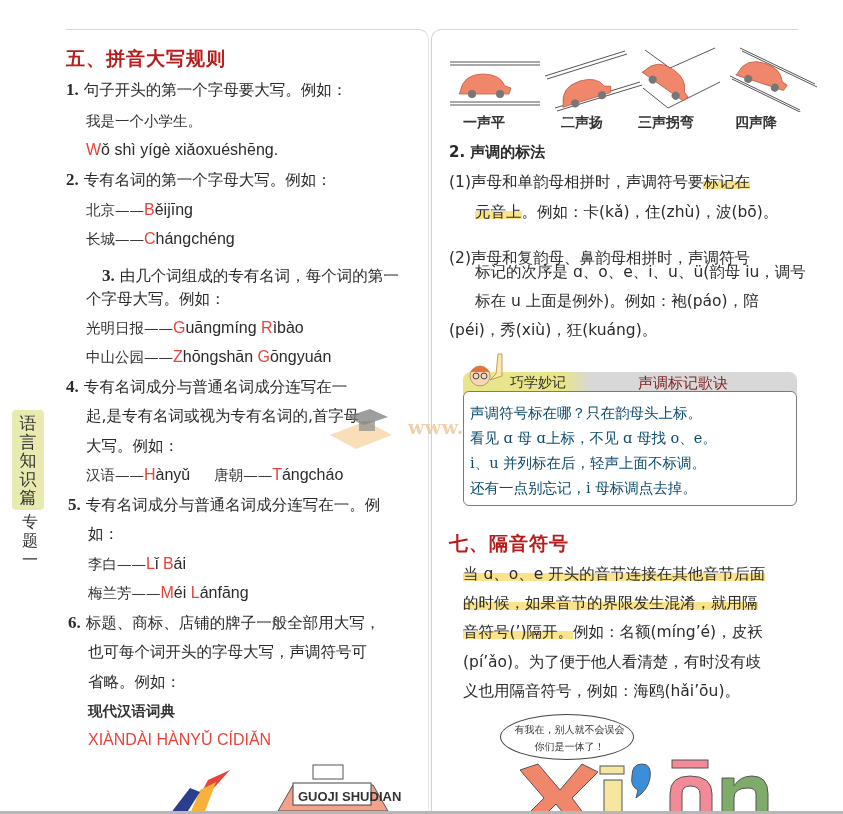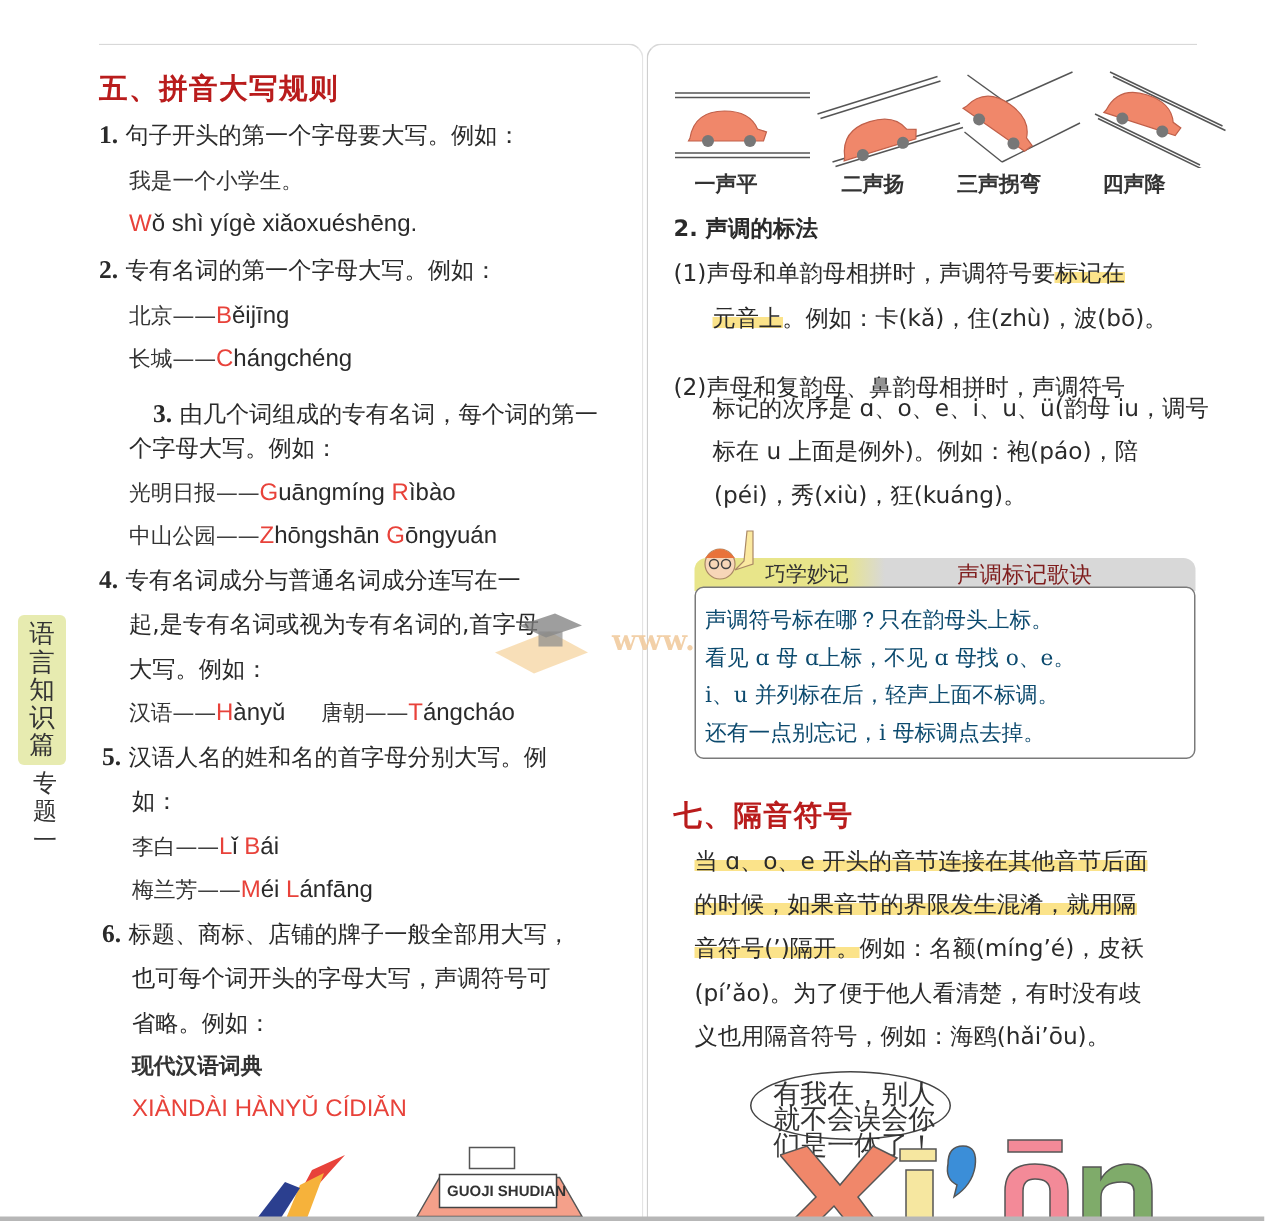--- a/index.html
+++ b/index.html
@@ -41,21 +41,21 @@
     background:linear-gradient(90deg,#e8e58a 0%, #e8e58a 30%, #d8d8d8 38%, #d8d8d8 100%);
     border-radius:8px 8px 0 0;
   }
   .tip-label { position:absolute; left:510px; top:374px; font-size:14px; color:#333; }
   .tip-title { position:absolute; left:638px; top:374px; font-size:15px; color:#7f1d1d; }
   .tip-line { position:absolute; left:470px; font-family:"DejaVu Serif", serif; font-size:14.5px; color:#0c4a6e; white-space:nowrap; }
   .bubble {
     position:absolute; left:500px; top:714px; width:132px; height:44px;
     border:1.5px solid #444; border-radius:50%; background:#fff;
   }
-  .bubble-text { position:absolute; left:512px; top:721px; width:115px; font-size:18px; line-height:17px; text-align:center; color:#333; }
+  .bubble-text { position:absolute; left:512px; top:721px; width:115px; font-size:10px; line-height:17px; text-align:center; color:#333; }
 </style>
 </head>
 <body>
 
 <div class="page-left"></div>
 <div class="page-right"></div>
 
 <div class="side-tab"></div>
 <div class="side-tab-text" style="white-space:pre-line;">语
 言
@@ -107,21 +107,21 @@
 <div class="line" style="left:86px;top:406px;">起,是专有名词或视为专有名词的,首字母</div>
 <div class="line" style="left:86px;top:436px;">大写。例如：</div>
 <div class="line" style="left:86px;top:465px;">
   <span class="ex">汉语——</span><span class="py red">H</span><span class="py">ànyǔ</span>
   <span style="display:inline-block;width:14px;"></span>
   <span class="ex">唐朝——</span><span class="py red">T</span><span class="py">ángcháo</span>
 </div>
 
 <div class="line" style="left:68px;top:495px;">
   <span class="num">5.</span>
-  <span>汉语人名的姓和名的首字母分别大写。例</span>
+  <span>专有名词成分与普通名词成分连写在一。例</span>
 </div>
 <div class="line" style="left:88px;top:524px;">如：</div>
 <div class="line" style="left:88px;top:554px;">
   <span class="ex">李白——</span><span class="py red">L</span><span class="py">ǐ </span><span class="py red">B</span><span class="py">ái</span>
 </div>
 <div class="line" style="left:88px;top:583px;">
   <span class="ex">梅兰芳——</span><span class="py red">M</span><span class="py">éi </span><span class="py red">L</span><span class="py">ánfāng</span>
 </div>
 
 <div class="line" style="left:68px;top:613px;">
@@ -136,21 +136,21 @@
 <svg style="position:absolute;left:160px;top:770px;" width="70" height="44">
   <polygon points="30,44 48,10 70,0 52,20 40,44" fill="#e8423a"></polygon>
   <polygon points="30,44 40,20 56,12 44,44" fill="#f6b23b"></polygon>
   <polygon points="10,44 30,18 40,22 26,44" fill="#2b3f8f"></polygon>
 </svg>
 <svg style="position:absolute;left:273px;top:763px;" width="120" height="50">
   <rect x="40" y="2" width="30" height="14" fill="#fff" stroke="#555" stroke-width="1"></rect>
   <polygon points="5,48 20,22 100,22 115,48" fill="#f4a08a" stroke="#555" stroke-width="1"></polygon>
   <rect x="20" y="20" width="78" height="22" fill="#fff" stroke="#444" stroke-width="1"></rect>
 </svg>
-<div style="position:absolute;left:298px;top:789px;font-family:'Liberation Sans',sans-serif;font-size:10px;font-weight:bold;color:#333;">GUOJI SHUDIAN</div>
+<div style="position:absolute;left:298px;top:789px;font-family:'Liberation Sans',sans-serif;font-size:13px;font-weight:bold;color:#333;">GUOJI SHUDIAN</div>
 
 <svg class="wm-book" viewBox="0 0 70 44">
   <polygon points="4,28 40,14 66,28 30,42" fill="#f6d7a6" opacity="0.8"></polygon>
   <polygon points="20,10 44,2 62,10 38,18" fill="#7d7d7d" opacity="0.75"></polygon>
   <rect x="33" y="14" width="16" height="10" fill="#8a8a8a" opacity="0.7"></rect>
 </svg>
 <div class="watermark">www.xue-ba.org</div>
 
 <svg style="position:absolute;left:445px;top:46px;" width="390" height="66">
 
@@ -207,21 +207,21 @@
 
 <div class="line" style="left:449px;top:172px;">
   <span>(1)声母和单韵母相拼时，声调符号要</span><span class="hl">标记在</span>
 </div>
 <div class="line" style="left:475px;top:202px;">
   <span class="hl">元音上</span><span>。例如：卡(kǎ)，住(zhù)，波(bō)。</span>
 </div>
 <div class="line" style="left:449px;top:232px;margin-top:16px;">(2)声母和复韵母、鼻韵母相拼时，声调符号</div>
 <div class="line" style="left:475px;top:262px;">标记的次序是 ɑ、o、e、i、u、ü(韵母 iu，调号</div>
 <div class="line" style="left:475px;top:291px;">标在 u 上面是例外)。例如：袍(páo)，陪</div>
-<div class="line" style="left:476px;top:320px;">(péi)，秀(xiù)，狂(kuáng)。</div>
+<div class="line" style="left:449px;top:320px;">(péi)，秀(xiù)，狂(kuáng)。</div>
 
 <div class="tip-head"></div>
 <svg style="position:absolute;left:466px;top:352px;" width="42" height="42">
   <circle cx="14" cy="24" r="10" fill="#f7d6b8" stroke="#a86" stroke-width="0.8"></circle>
   <path d="M4,20 Q14,8 24,20" fill="#e8733a"></path>
   <circle cx="10" cy="24" r="3" fill="none" stroke="#444"></circle>
     <circle cx="18" cy="24" r="3" fill="none" stroke="#444"></circle>
   <path d="M24,28 L30,22 L32,2 L36,2 L36,24 Z" fill="#fbe9a0" stroke="#a86" stroke-width="0.8"></path>
 </svg>
 <div class="tip-label">巧学妙记</div>

